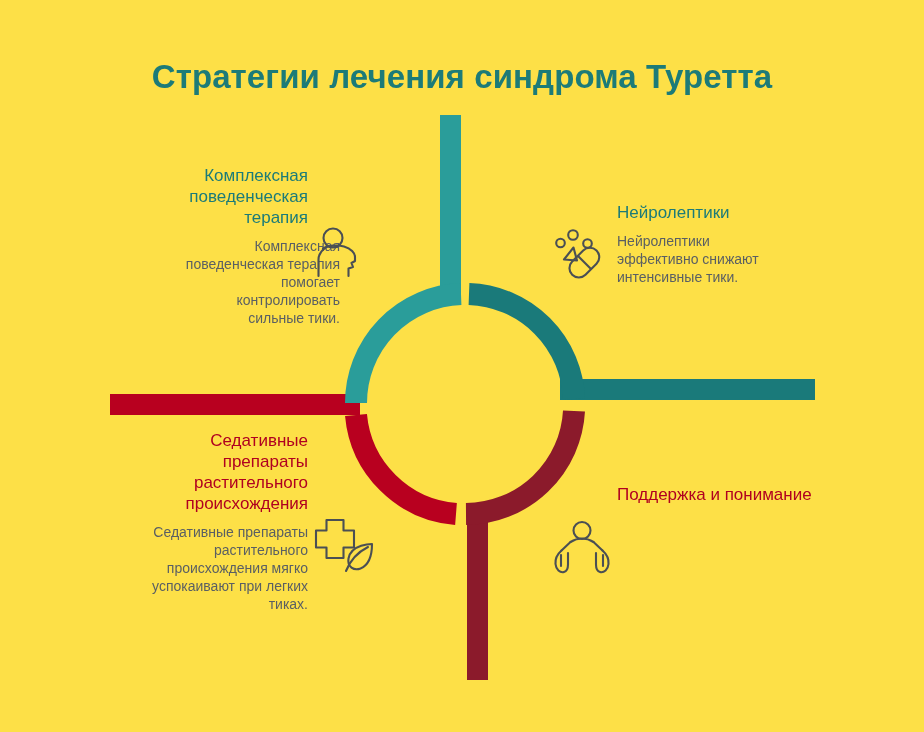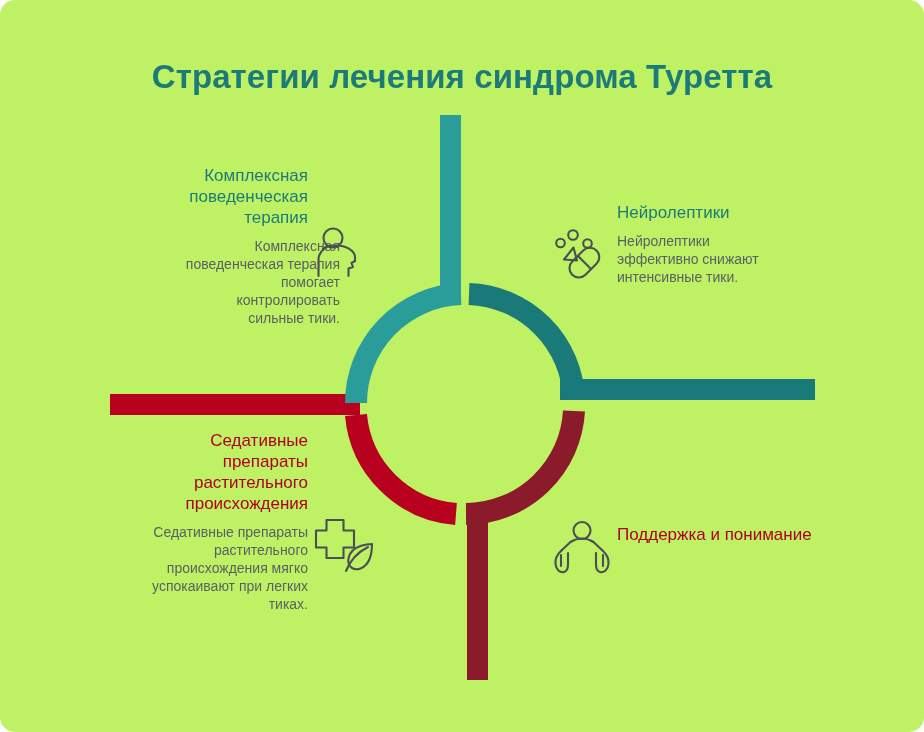--- a/index.html
+++ b/index.html
@@ -4,21 +4,21 @@
 <title>Infographic</title>
 <style>
   html,body{margin:0;padding:0;}
   body{
     width:924px;height:732px;
     background:#ffffff;
     font-family:"Liberation Sans","DejaVu Sans",sans-serif;
     overflow:hidden;
     position:relative;
   }
-  #stage{position:relative;width:924px;height:732px;overflow:hidden;background:#bef264;border-radius:15px;}
+  #stage{position:relative;width:924px;height:732px;overflow:hidden;background:#fde047;}
 
   
   .title{
     position:absolute;
     left:0; top:58px; width:924px;
     text-align:center;
     font-size:33px;
     font-weight:bold;
     color:#1C7B78;
     letter-spacing:0.1px;
@@ -54,21 +54,21 @@
   #block-cbt .b-head{width:158px;}
   #block-cbt .b-body{width:158px;margin-left:32px;}
 
   
   #block-neuro{left:617px; top:202px; width:176px; text-align:left;}
 
   
   #block-herbal{left:150px; top:430px; width:158px; text-align:right;}
 
   
-  #block-support{left:617px; top:484px; width:212px; text-align:left;margin-top:40px;}
+  #block-support{left:617px; top:484px; width:212px; text-align:left;}
 
   
   .icon{position:absolute;}
   #icon-mind    {left:312px; top:226px; width:50px; height:52px;}
   #icon-pills   {left:552px; top:226px; width:56px; height:56px;}
   #icon-herbal  {left:312px; top:516px; width:66px; height:58px;}
   #icon-support {left:552px; top:520px; width:60px; height:58px;}
   .icon svg{display:block;width:100%;height:100%;}
 </style>
 </head>

